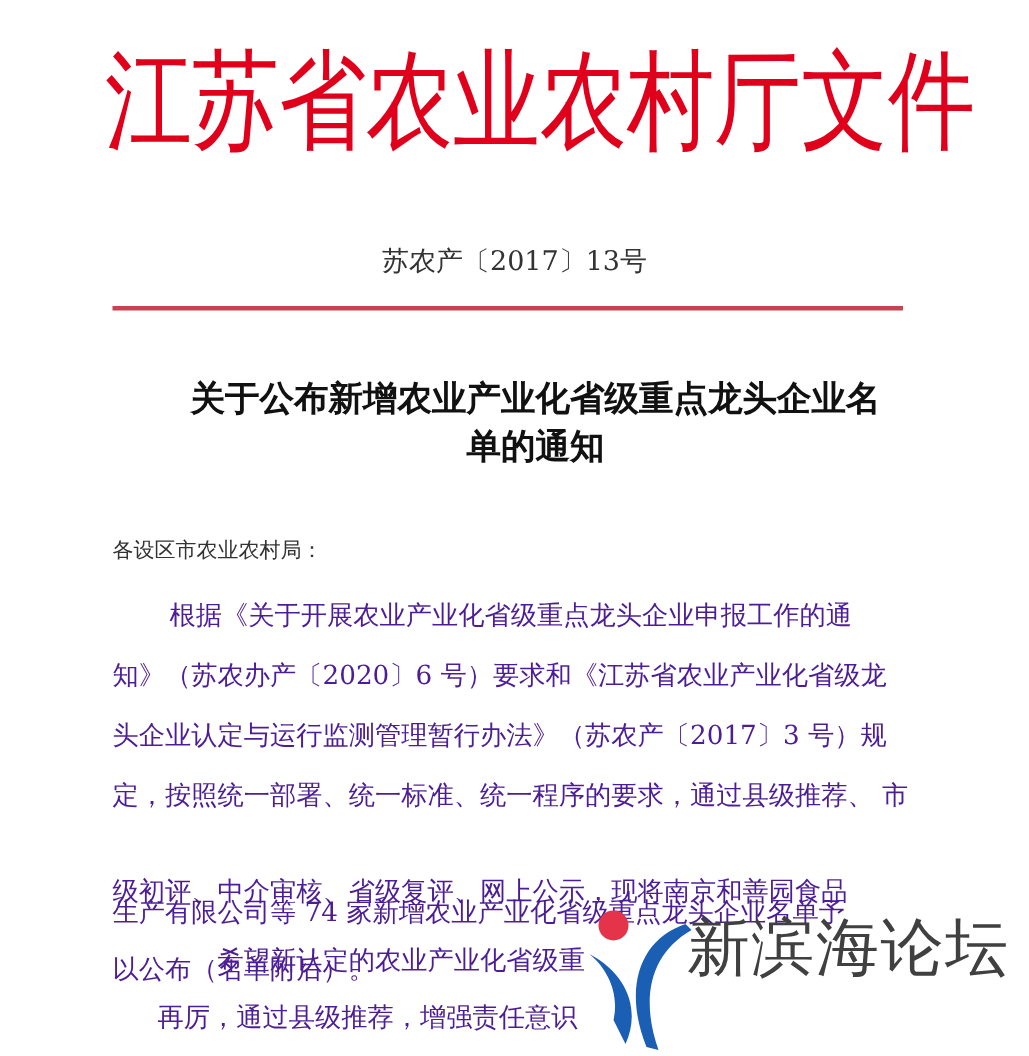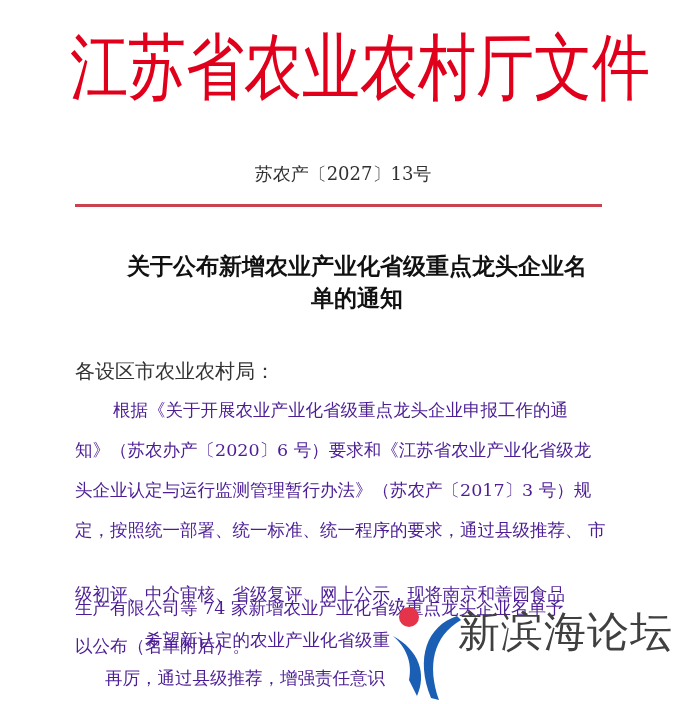--- a/index.html
+++ b/index.html
@@ -30,42 +30,42 @@
   .notice-title {
     position: absolute; left: 84px; width: 546px; top: 250px;
     text-align: center;
     font-family: "DejaVu Sans", "Liberation Sans", sans-serif;
     font-weight: bold; font-size: 23px; line-height: 32px; color: #111;
   }
 
   .body-text {
     position: absolute; left: 75px; width: 530px;
     font-family: "DejaVu Serif", "Liberation Serif", serif;
-    font-size: 20px; color: #333; white-space: nowrap;
+    font-size: 14px; color: #333; white-space: nowrap;
   }
   .salutation { top: 358px; }
   .line { position: absolute; left: 75px; white-space: nowrap;
     font-family: "DejaVu Serif", "Liberation Serif", serif;
     font-size: 17.5px; color: #4c1d95; }
 
   .watermark { position: absolute; left: 385px; top: 600px; width: 300px; height: 104px; }
   .wm-dot { position: absolute; left: 14px; top: 7px; width: 20px; height: 20px; border-radius: 50%; background: #e5334a; }
   .wm-text { position: absolute; left: 73px; top: 4px; font-family: "DejaVu Sans", "Liberation Sans", sans-serif;
     font-size: 42px; color: #404040; white-space: nowrap; letter-spacing: 1px; }
   .wm-url { position: absolute; left: 82px; top: 56px; font-family: "DejaVu Sans Mono", "Liberation Mono", monospace;
     font-size: 20px; color: #333; white-space: nowrap; }
 </style>
 </head>
 <body>
 
 <div class="page">
 
   <div class="header-title">江苏省农业农村厅文件</div>
 
-  <div class="doc-number">苏农产〔2027〕13号</div>
+  <div class="doc-number">苏农产〔2017〕13号</div>
 
   <div class="red-rule"></div>
 
   <div class="notice-title">
     <div>关于公布新增农业产业化省级重点龙头企业名</div>
     <div>单的通知</div>
   </div>
 
   <div class="body-text salutation">各设区市农业农村局：</div>
 

